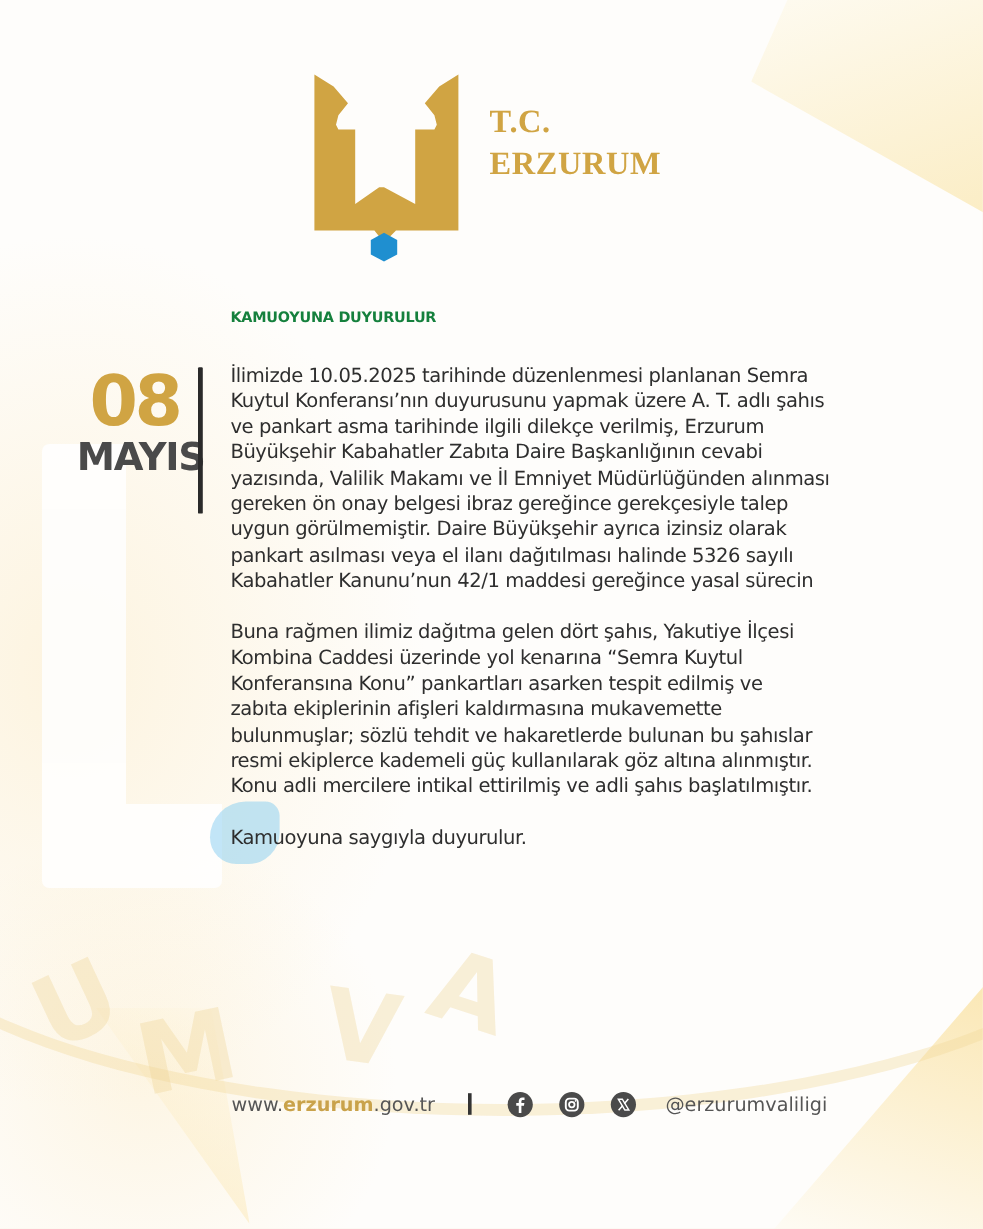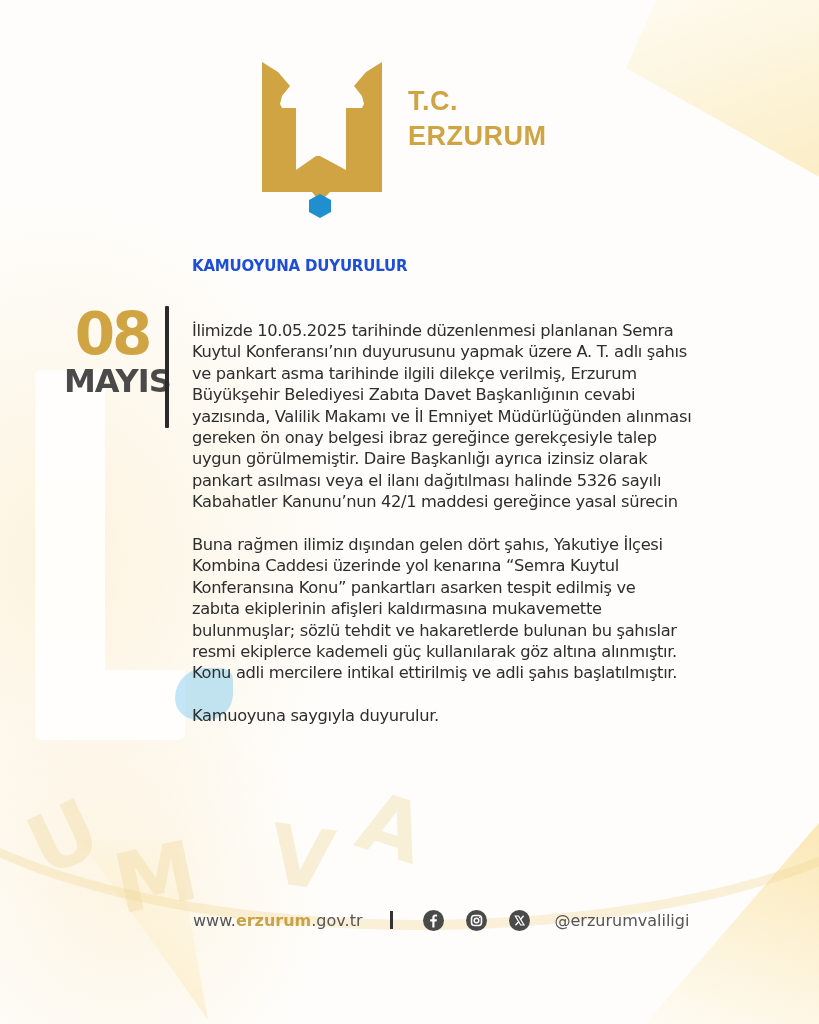--- a/index.html
+++ b/index.html
@@ -49,42 +49,42 @@
       font-size: 82px; color: rgba(238,212,150,0.35);
     }
     .hl-blue {
       position: absolute; left: 175px; top: 668px; width: 58px; height: 52px;
       background: rgba(120,200,240,0.45); border-radius: 30px 12px 26px 22px;
     }
 
     .logo { position: absolute; left: 258px; top: 60px; width: 130px; height: 160px; }
     .logo-text {
       position: absolute; left: 408px; top: 84px;
-      font-family: Liberation Sans, sans-serif; font-weight: bold; color: #d0a443;
+      font-family: Liberation Serif, serif; font-weight: bold; color: #d0a443;
       font-size: 27px; line-height: 35px; letter-spacing: 0.5px;
     }
     .logo-text div { white-space: nowrap; }
 
     .title {
       position: absolute; left: 192px; top: 257px;
-      font-weight: bold; font-size: 15px; color: #1d4ed8; letter-spacing: -0.2px;
+      font-weight: bold; font-size: 12px; color: #15803d; letter-spacing: -0.2px;
       white-space: nowrap;
     }
     .date-block { position: absolute; left: 64px; top: 300px; width: 96px; text-align: center; }
     .date-day {
       font-family: "DejaVu Sans", sans-serif; font-weight: bold; font-size: 58px; line-height: 68px;
       color: #d0a443; letter-spacing: -3px;
     }
     .date-month {
       font-weight: bold; font-size: 32px; line-height: 26px; color: #4a4a4a; letter-spacing: -1px;
     }
     .date-divider { position: absolute; left: 165px; top: 306px; width: 4px; height: 122px; background: #2a2a2a; border-radius: 1px; }
 
     .body-text {
-      position: absolute; left: 192px; top: 320px; width: 600px;
+      position: absolute; left: 192px; top: 302px; width: 600px;
       font-size: 16.3px; line-height: 21.4px; color: #2e2e2e; letter-spacing: -0.35px;
     }
     .body-text .line { white-space: nowrap; display: block; }
     .body-text .para { margin-bottom: 21.4px; }
 
     .footer {
       position: absolute; left: 193px; top: 906px; height: 28px;
       display: flex; align-items: center; gap: 16px; font-size: 16px; color: #555; white-space: nowrap;
     }
     .footer .web-strong { color: #c9a24a; font-weight: bold; }
@@ -127,29 +127,29 @@
   <div class="date-day">08</div>
   <div class="date-month">MAYIS</div>
 </div>
 <div class="date-divider"></div>
 
 <div class="body-text">
   <div class="para">
     <span class="line">İlimizde 10.05.2025 tarihinde düzenlenmesi planlanan Semra</span>
     <span class="line">Kuytul Konferansı’nın duyurusunu yapmak üzere A. T. adlı şahıs</span>
     <span class="line">ve pankart asma tarihinde ilgili dilekçe verilmiş, Erzurum</span>
-    <span class="line">Büyükşehir Belediyesi Zabıta Davet Başkanlığının cevabi</span>
+    <span class="line">Büyükşehir Kabahatler Zabıta Daire Başkanlığının cevabi</span>
     <span class="line">yazısında, Valilik Makamı ve İl Emniyet Müdürlüğünden alınması</span>
     <span class="line">gereken ön onay belgesi ibraz gereğince gerekçesiyle talep</span>
-    <span class="line">uygun görülmemiştir. Daire Başkanlığı ayrıca izinsiz olarak</span>
+    <span class="line">uygun görülmemiştir. Daire Büyükşehir ayrıca izinsiz olarak</span>
     <span class="line">pankart asılması veya el ilanı dağıtılması halinde 5326 sayılı</span>
     <span class="line">Kabahatler Kanunu’nun 42/1 maddesi gereğince yasal sürecin</span>
   </div>
   <div class="para">
-    <span class="line">Buna rağmen ilimiz dışından gelen dört şahıs, Yakutiye İlçesi</span>
+    <span class="line">Buna rağmen ilimiz dağıtma gelen dört şahıs, Yakutiye İlçesi</span>
     <span class="line">Kombina Caddesi üzerinde yol kenarına “Semra Kuytul</span>
     <span class="line">Konferansına Konu” pankartları asarken tespit edilmiş ve</span>
     <span class="line">zabıta ekiplerinin afişleri kaldırmasına mukavemette</span>
     <span class="line">bulunmuşlar; sözlü tehdit ve hakaretlerde bulunan bu şahıslar</span>
     <span class="line">resmi ekiplerce kademeli güç kullanılarak göz altına alınmıştır.</span>
     <span class="line">Konu adli mercilere intikal ettirilmiş ve adli şahıs başlatılmıştır.</span>
   </div>
   <div class="para">
     <span class="line">Kamuoyuna saygıyla duyurulur.</span>
   </div>

